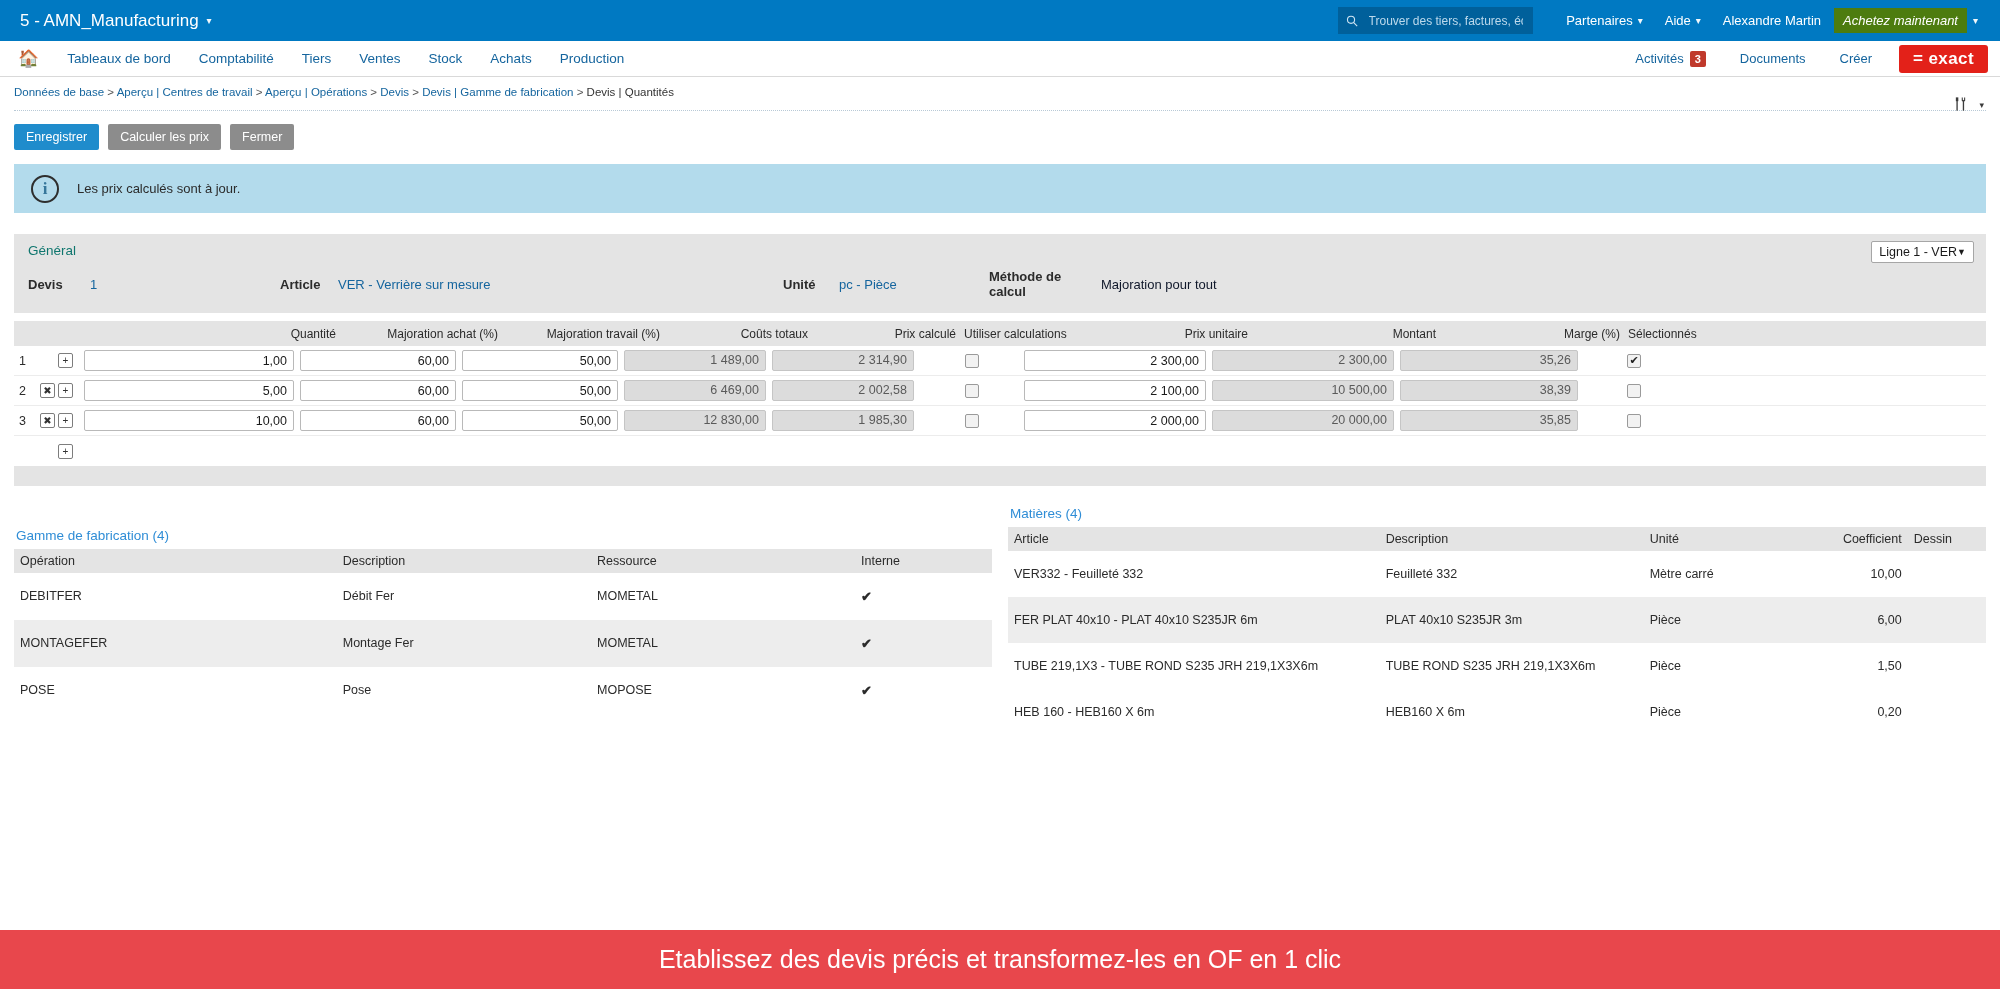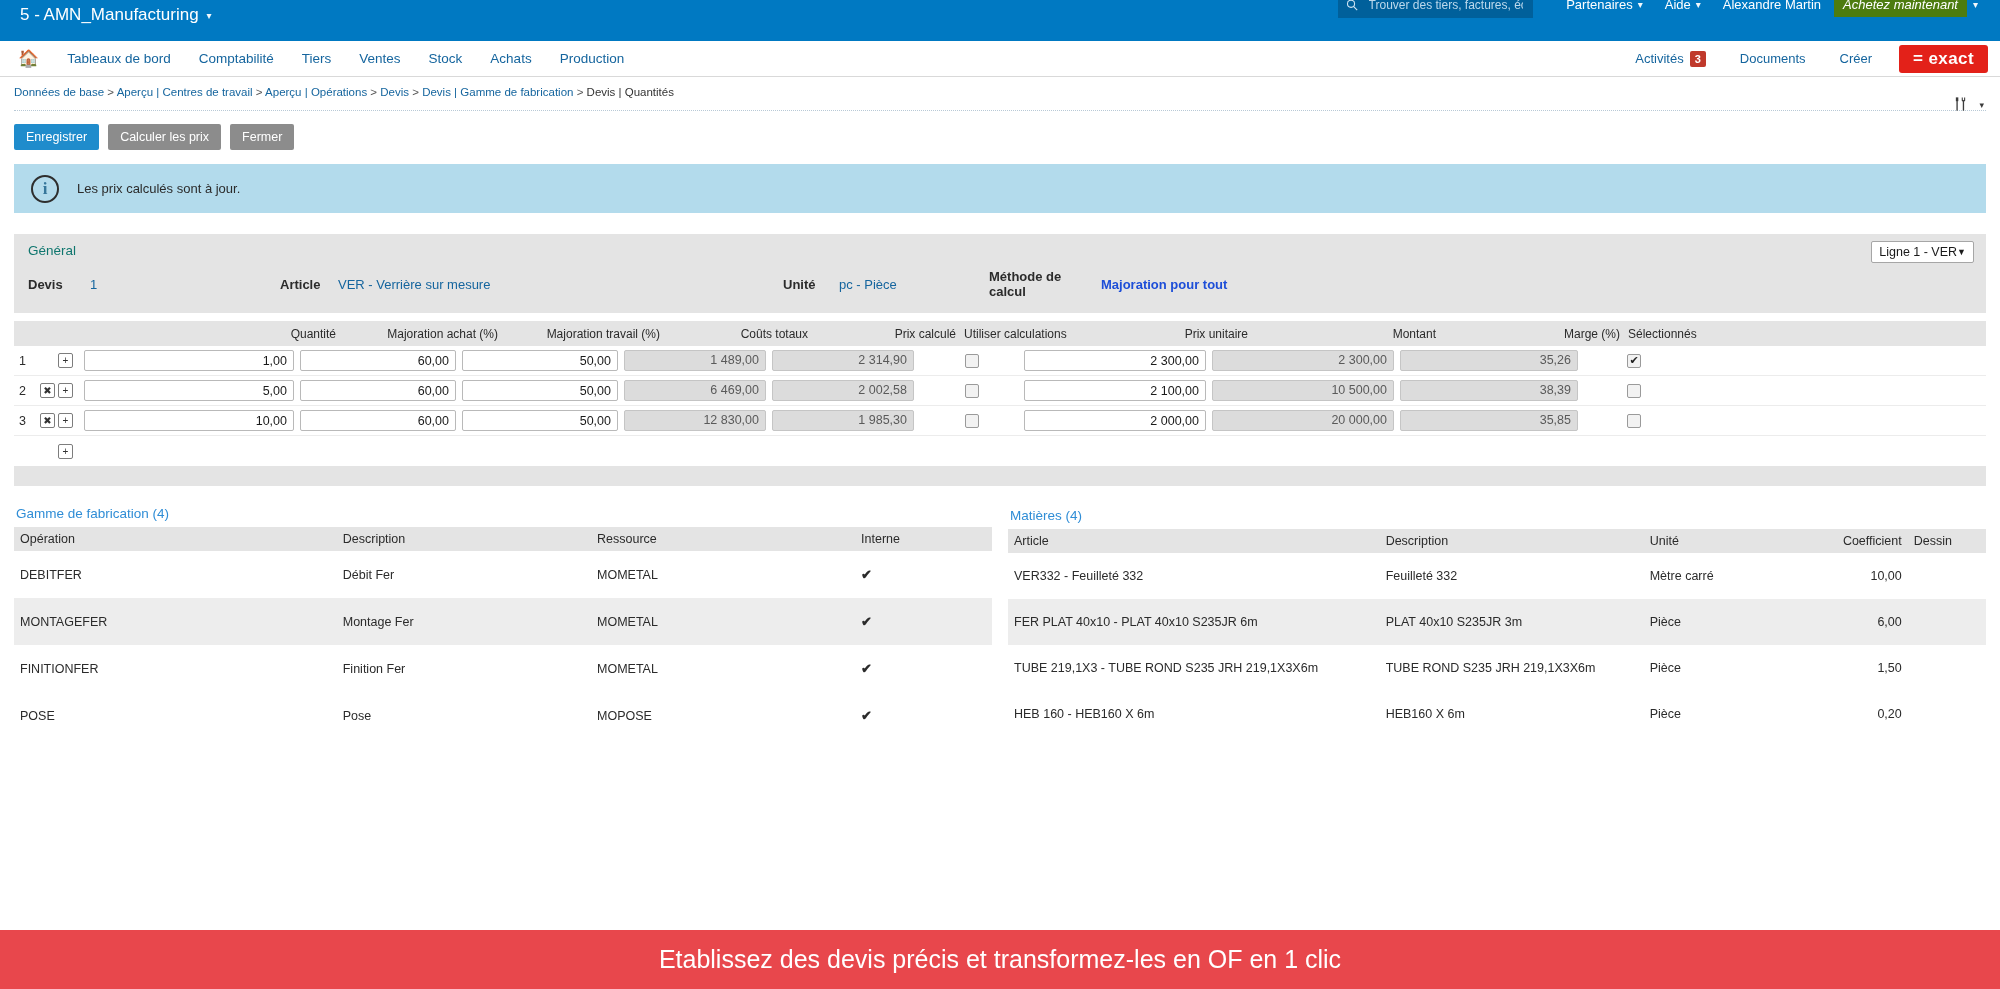--- a/index.html
+++ b/index.html
@@ -9,21 +9,21 @@
     font-family:"Liberation Sans", sans-serif;
     font-size:13px;
     color:#333;
     background:#fff;
     overflow:hidden;
   }
 
   
   .topbar {
     height:41px; background:#0079c2; color:#fff;
-    display:flex; align-items:flex-end; padding:16px 12px;
+    display:flex; align-items:center; padding:16px 12px;
     position:relative;
   }
   .company { font-size:17px; color:#fff; display:flex; align-items:center; gap:8px; padding-left:8px;}
   .caret-down { display:inline-block; font-size:10px; opacity:.95; }
   .topright { margin-left:auto; display:flex; align-items:center; height:41px; }
   .searchbox {
     background:#00609b; height:27px; width:195px; display:flex; align-items:center;
     padding:0 8px; gap:8px; margin-right:22px;
   }
   .searchbox input {
@@ -95,21 +95,21 @@
   .gen-row { display:flex; align-items:center; padding:4px 14px 14px 14px; position:relative; }
   .fld-label { font-size:13px; font-weight:bold; color:#2b2b2b; }
   .fld-value { font-size:13px; color:#15659e; }
   .gl-devis { width:62px; }
   .gv-devis { width:190px; }
   .gl-article { width:58px; }
   .gv-article { width:445px; }
   .gl-unite { width:56px; }
   .gv-unite { width:150px; }
   .gl-methode { width:112px; }
-  .gv-methode { color:#1d4ed8; font-weight:bold; }
+  .gv-methode { color:#0f172a; font-weight:normal; }
   .sel-wrap { position:absolute; right:12px; top:-24px; }
   .sel-box {
     background:#fff; border:1px solid #a6a6a6; border-radius:2px; font-size:12.5px;
     padding:3px 7px; color:#1a1a1a; display:flex; align-items:center; gap:0;
   }
   .sel-caret { font-size:9px; }
 
   
   .grid { margin:8px 14px 0 14px; }
   .grid-head {
@@ -441,26 +441,20 @@
           <td>MOMETAL</td>
           <td class="check-green">✔</td>
         </tr>
         <tr class="alt">
           <td>MONTAGEFER</td>
           <td>Montage Fer</td>
           <td>MOMETAL</td>
           <td class="check-green">✔</td>
         </tr>
         <tr>
-          <td>FINITIONFER</td>
-          <td>Finition Fer</td>
-          <td>MOMETAL</td>
-          <td class="check-green">✔</td>
-        </tr>
-        <tr>
           <td>POSE</td>
           <td>Pose</td>
           <td>MOPOSE</td>
           <td class="check-green">✔</td>
         </tr>
       </tbody>
     </table>
   </div>
 
   <div class="halfcol">

